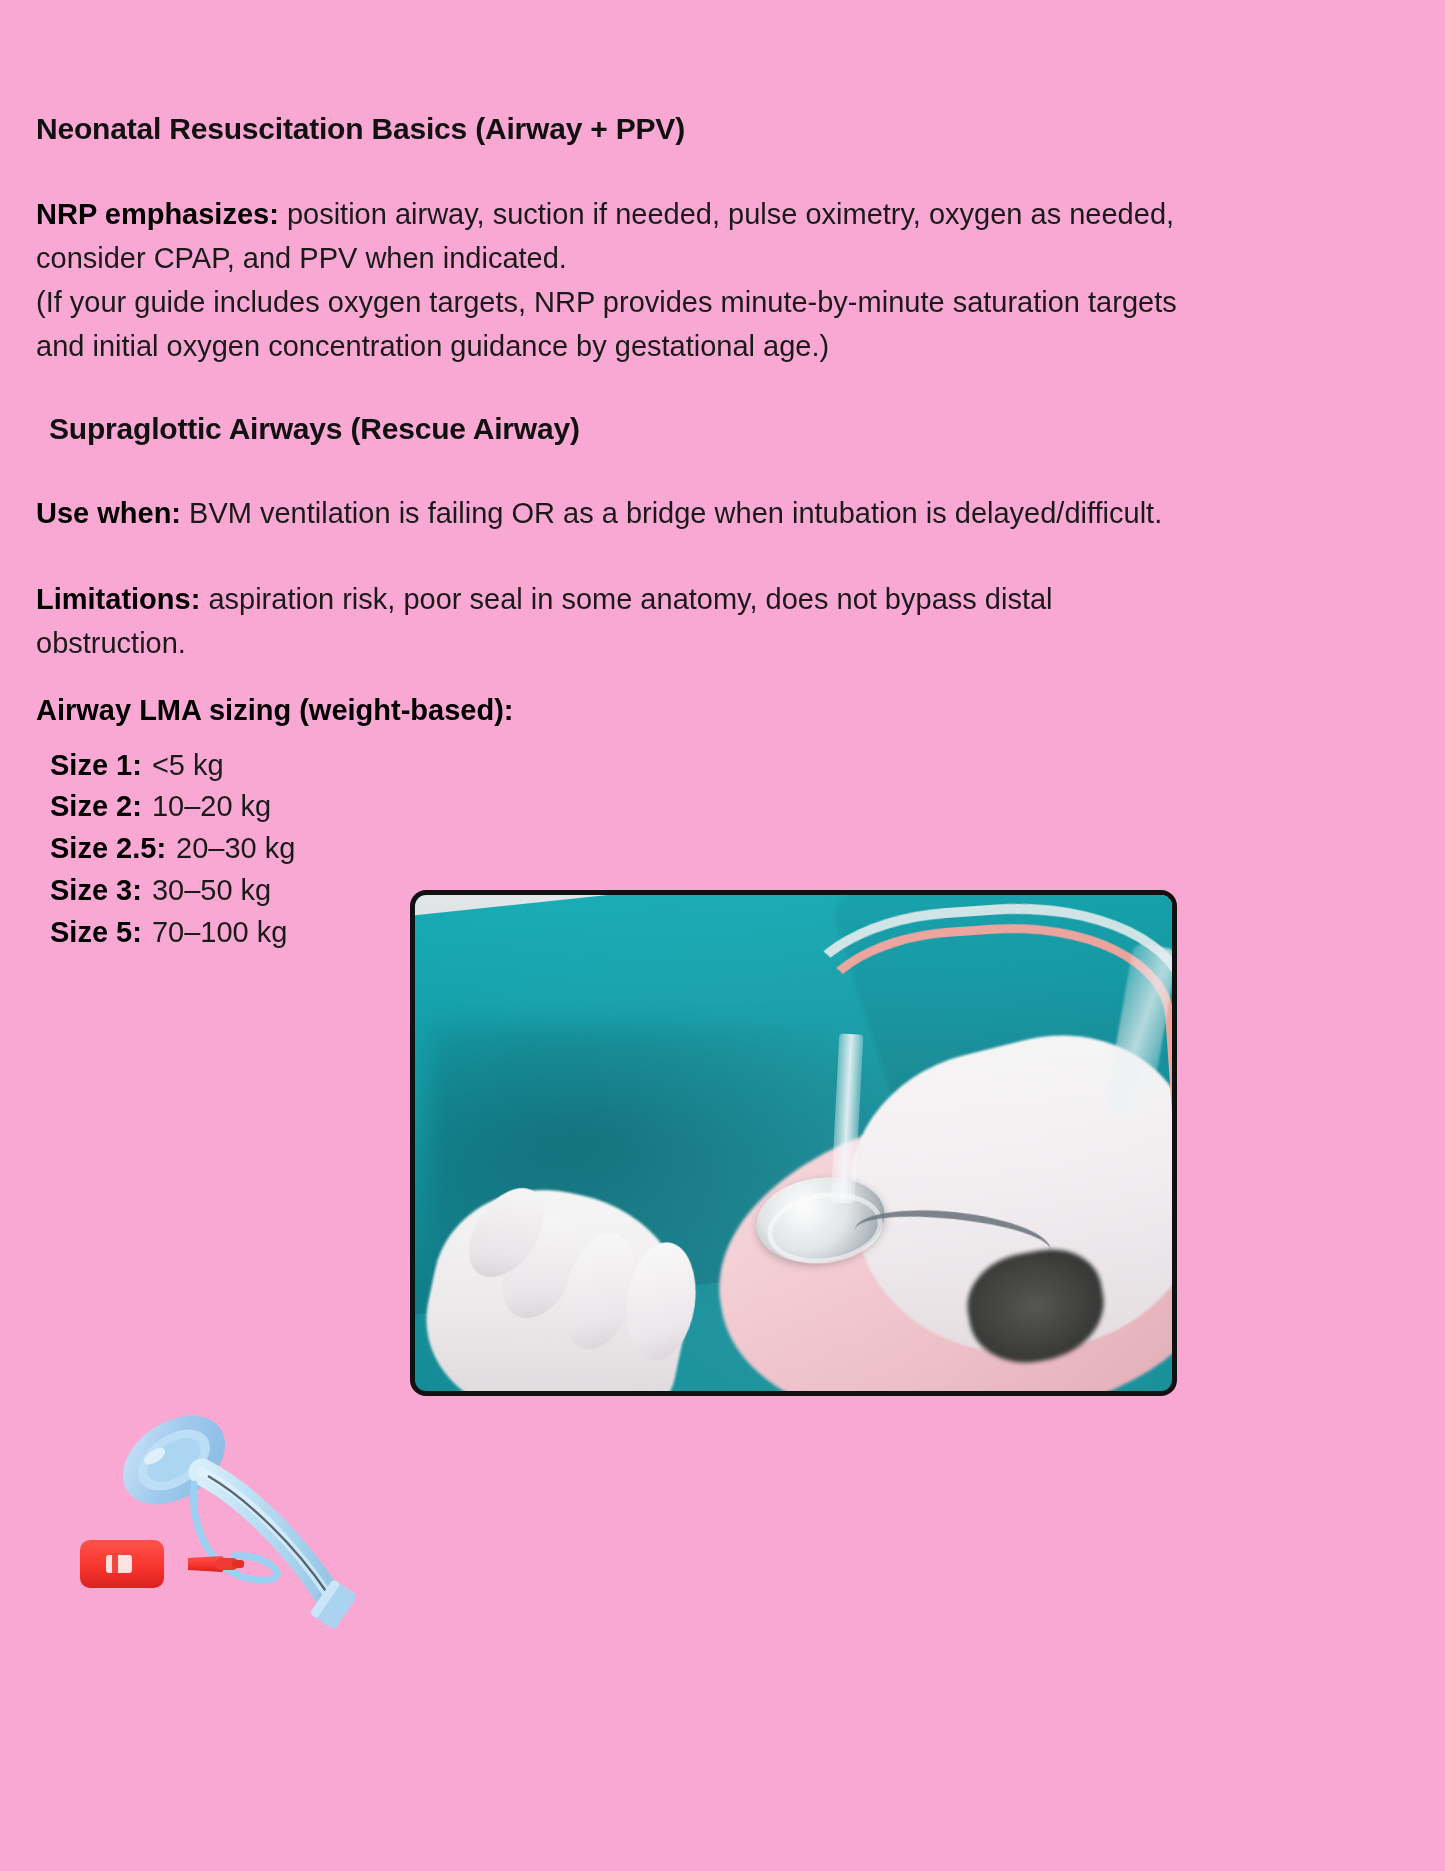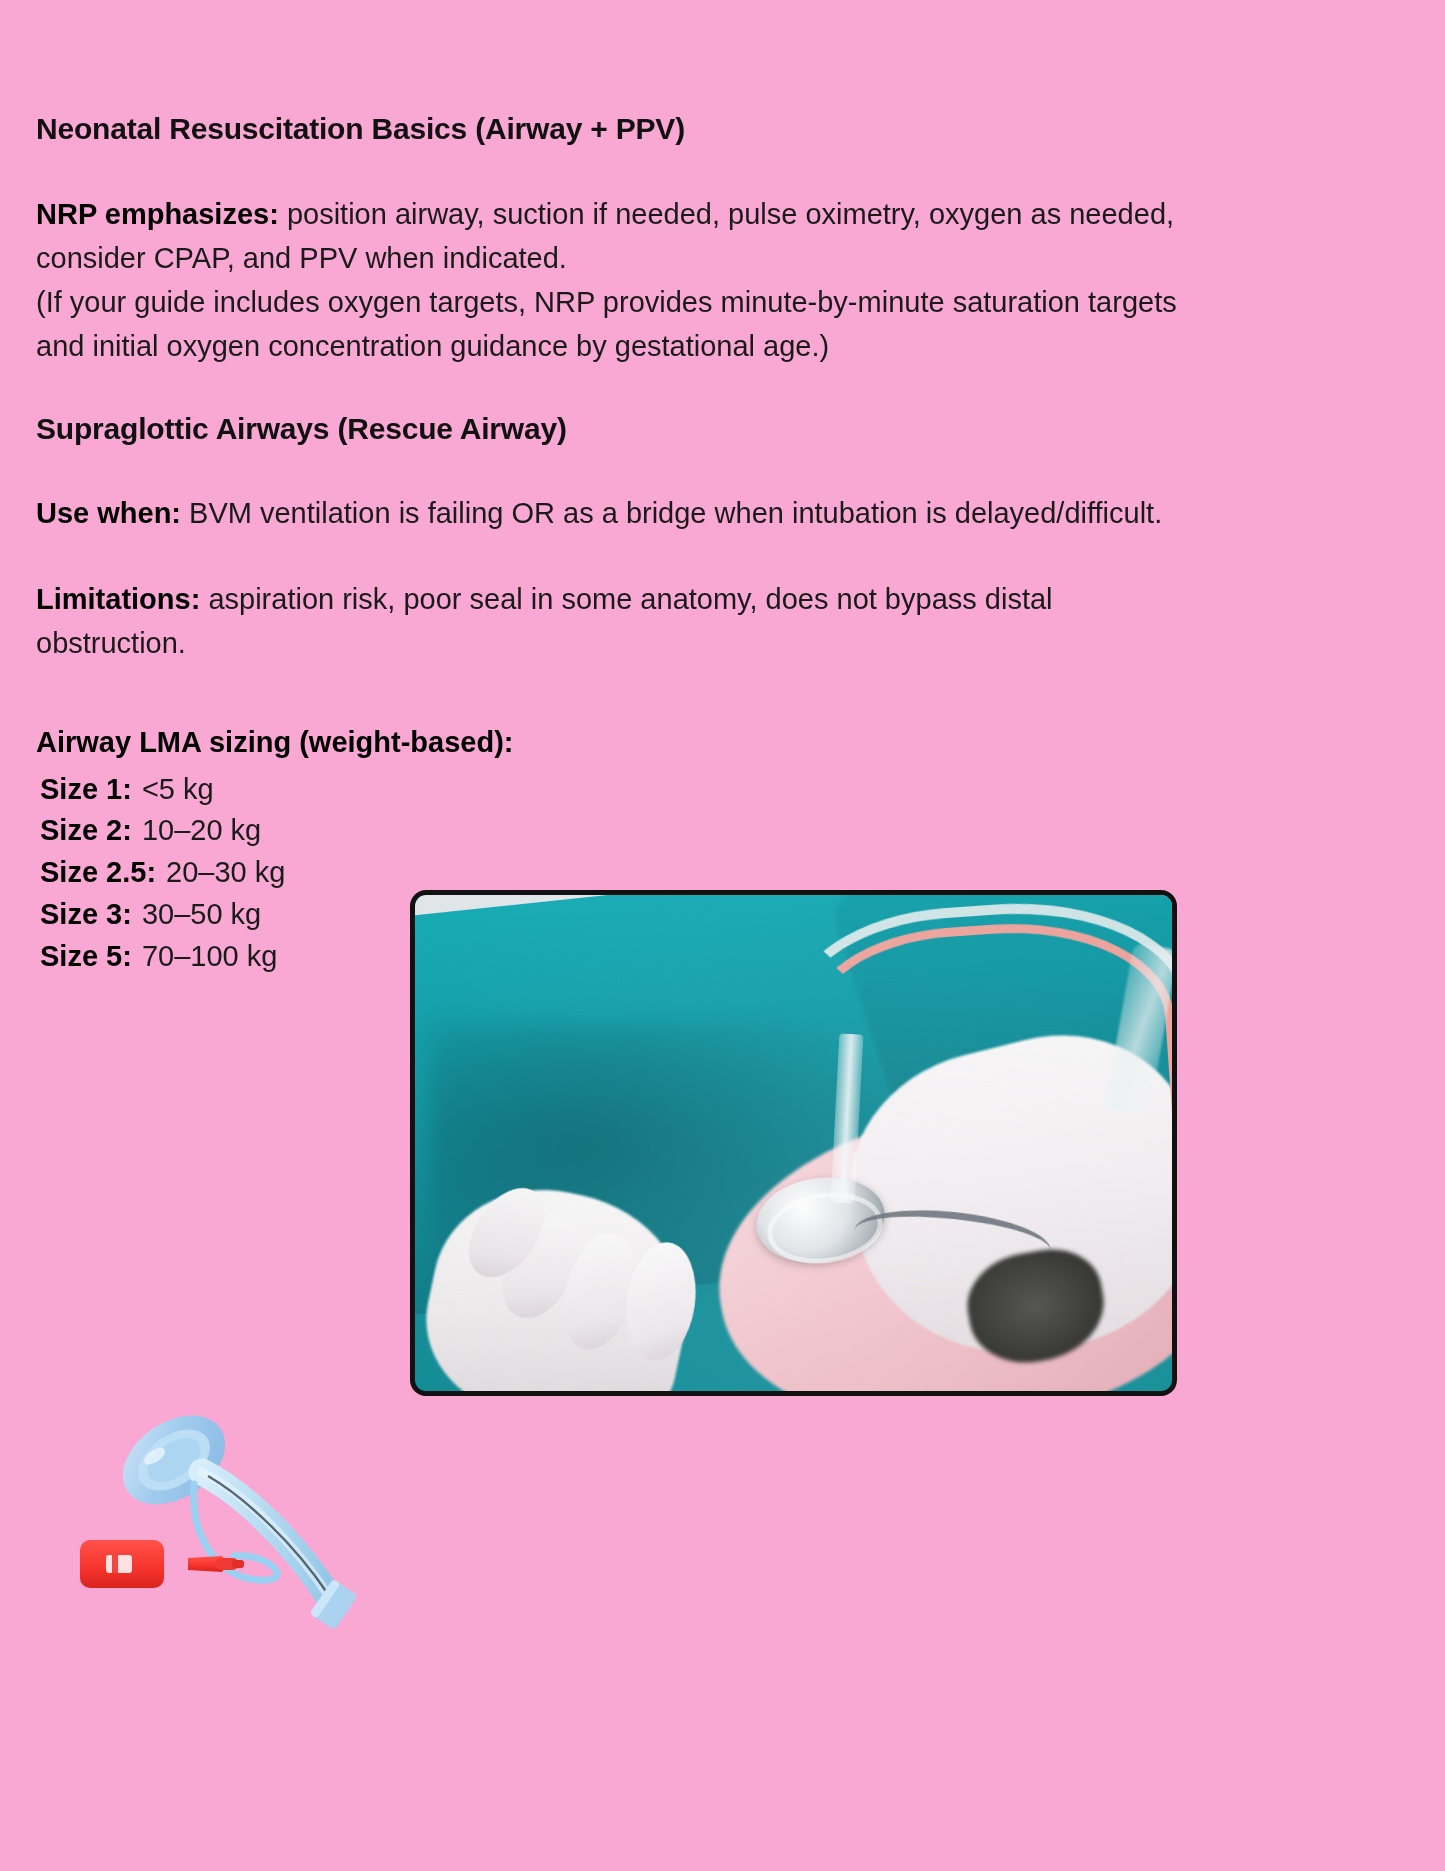--- a/index.html
+++ b/index.html
@@ -37,55 +37,55 @@
     letter-spacing: -0.2px;
     margin: 0 0 44px 0;
     line-height: 1.25;
     color: #111111;
   }
 
   h2.doc-heading {
     font-size: 30px;
     font-weight: bold;
     letter-spacing: -0.2px;
-    margin: 0 0 44px 0;
+    margin: 0 0 44px 13px;
     line-height: 1.25;
     color: #111111;
   }
 
   p.para {
     font-size: 29px;
     line-height: 1.52;
     margin: 0 0 42px 0;
     color: #1a1a1a;
     max-width: 1160px;
     font-weight: 400;
   }
   p.para.tight {
-    margin-bottom: 56px;
+    margin-bottom: 24px;
   }
   p.para b, .bold {
     font-weight: bold;
     color: #000000;
     text-align: center;
   }
 
   .sizing-block {
     margin: 0;
   }
   .sizing-title {
     font-size: 29px;
     font-weight: bold;
     color: #000000;
     margin: 0 0 6px 0;
     line-height: 1.42;
   }
   .sizing-list {
     list-style: none;
-    margin: 4px;
+    margin: 14px;
     padding: 0;
     width: 520px;
   }
   .sizing-row {
     font-size: 29px;
     line-height: 1.44;
     color: #1a1a1a;
     white-space: nowrap;
   }
   .sizing-row .size-label {

